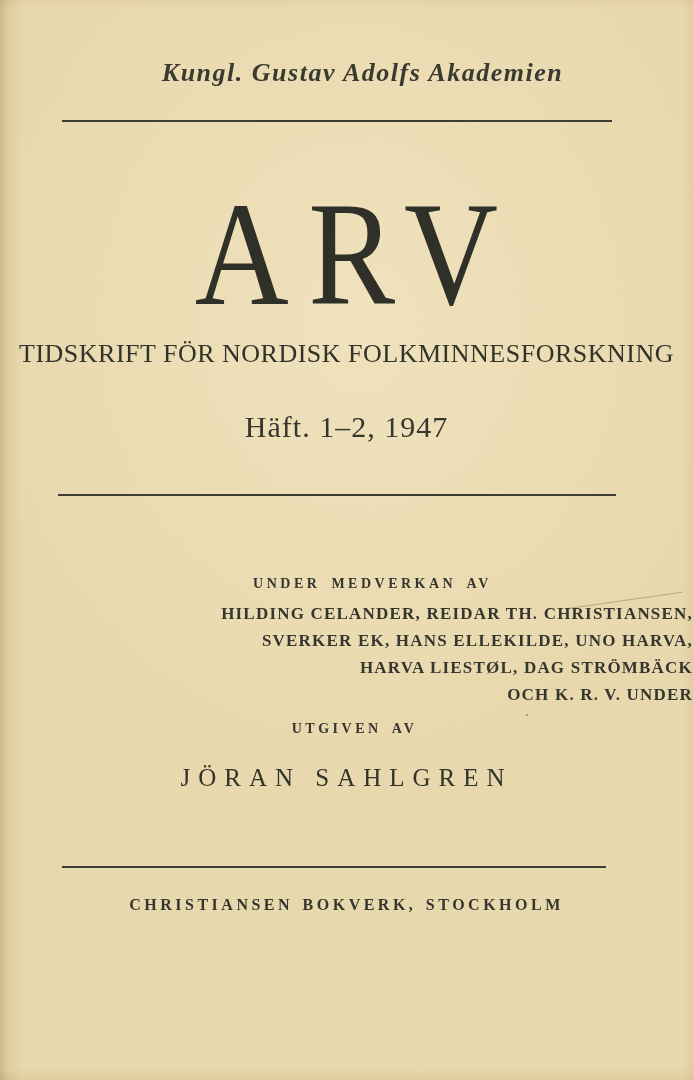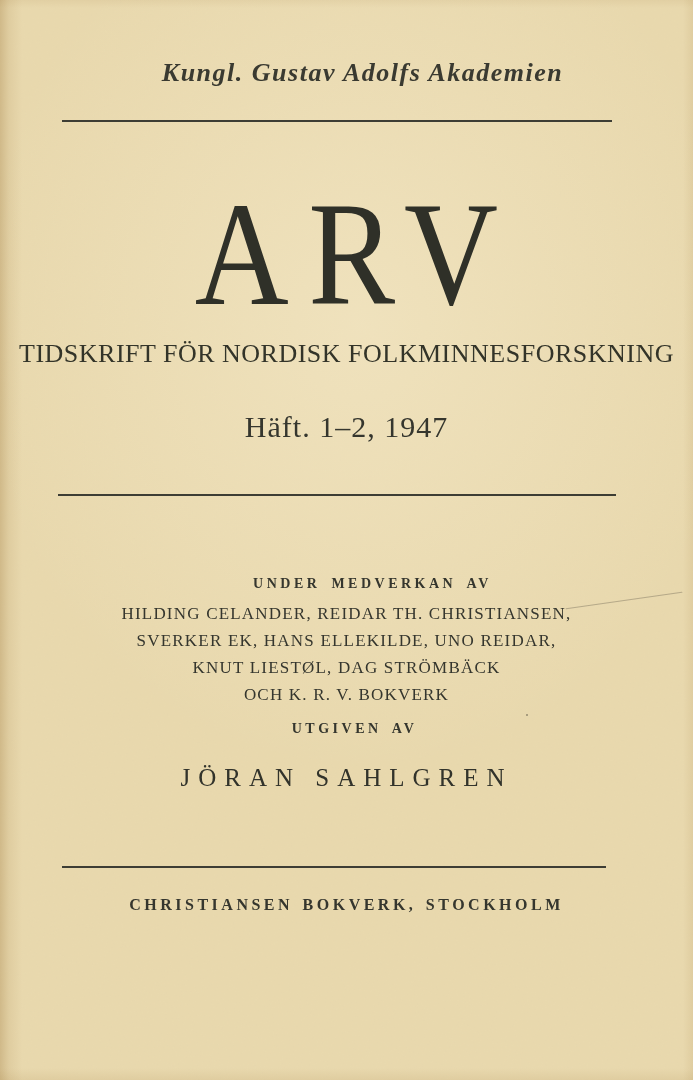--- a/index.html
+++ b/index.html
@@ -112,23 +112,24 @@
   .contrib-heading, .editor-heading {
     font-size: 14px;
     font-weight: bold;
     letter-spacing: 3.5px;
     word-spacing: 4px;
   }
   .contrib-heading { top: 576px; padding-left: 26px; }
   .contrib-lines {
     top: 600px;
     font-size: 17px;
-    font-weight: normal;
+    font-weight: bold;
     letter-spacing: 1.2px;
     line-height: 27px;
+    text-align: right;
   }
   .editor-heading { top: 721px; padding-left: 8px; }
   .editor-name {
     top: 764px;
     font-size: 25px;
     letter-spacing: 8px;
     color: #32332b;
   }
   .imprint {
     top: 896px;
@@ -168,23 +169,23 @@
 
 
   <div class="txt issue">Häft. 1–2, 1947</div>
 
   <div class="rule rule-2"></div>
 
   <div class="txt contrib-heading">UNDER MEDVERKAN AV</div>
 
   <div class="txt contrib-lines">
     <div>HILDING CELANDER, REIDAR TH. CHRISTIANSEN,</div>
-    <div>SVERKER EK, HANS ELLEKILDE, UNO REIDAR,</div>
-    <div>KNUT LIESTØL, DAG STRÖMBÄCK</div>
-    <div>OCH K. R. V. BOKVERK</div>
+    <div>SVERKER EK, HANS ELLEKILDE, UNO HARVA,</div>
+    <div>HARVA LIESTØL, DAG STRÖMBÄCK</div>
+    <div>OCH K. R. V. UNDER</div>
   </div>
 
   <div class="txt editor-heading">UTGIVEN AV</div>
 
   <div class="txt editor-name">JÖRAN SAHLGREN</div>
 
   <div class="rule rule-3"></div>
 
   <div class="txt imprint">CHRISTIANSEN BOKVERK, STOCKHOLM</div>
 

